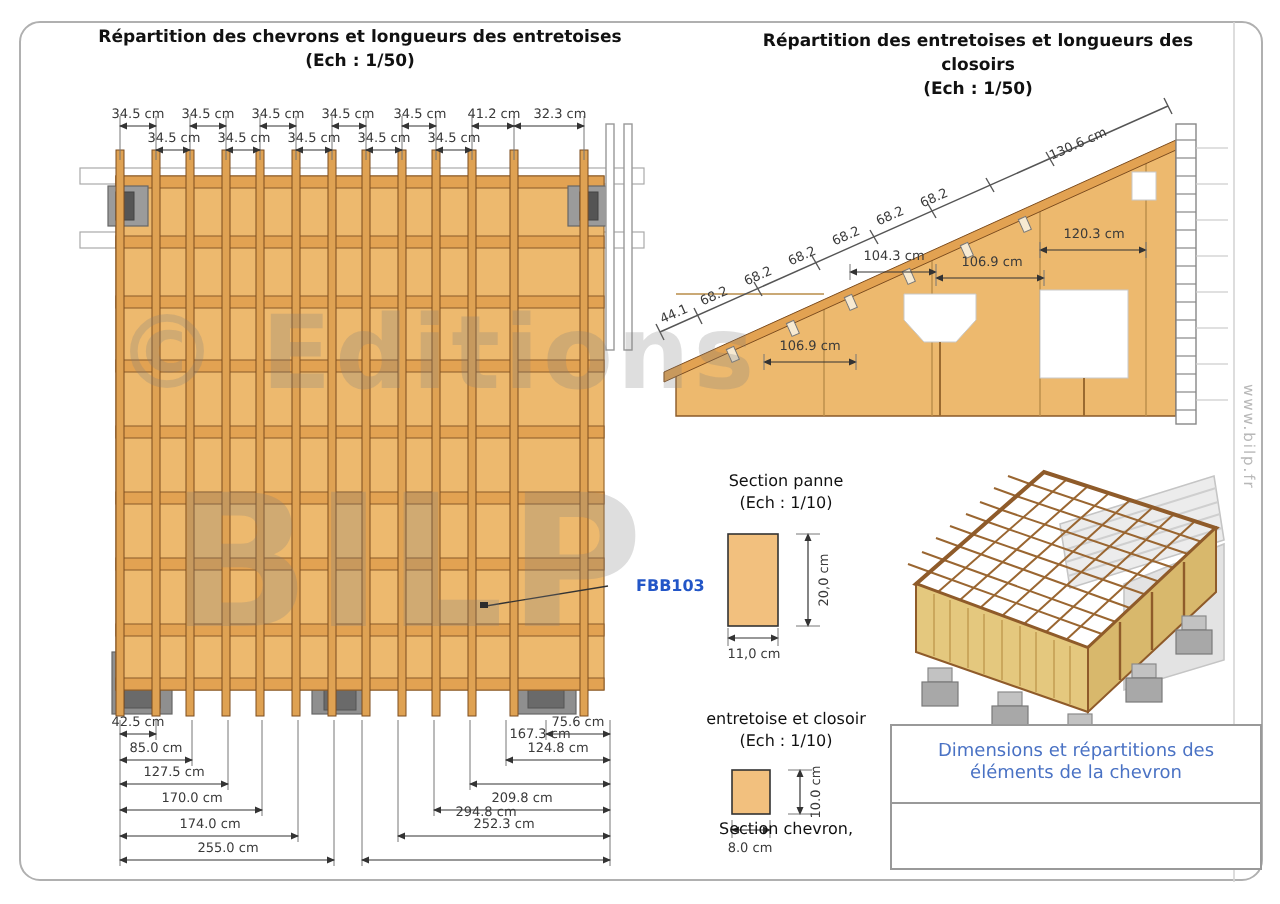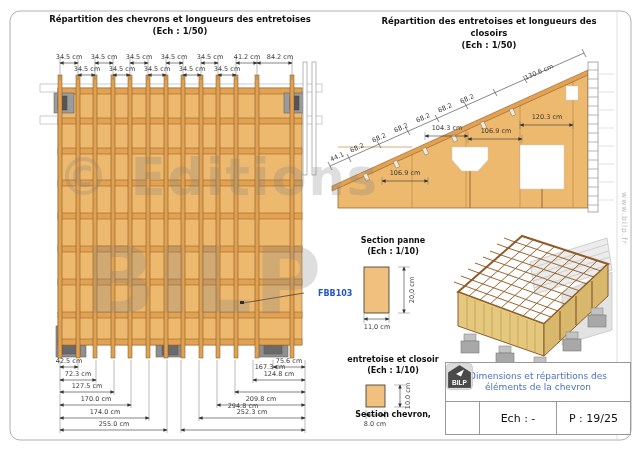--- a/index.html
+++ b/index.html
@@ -5,21 +5,21 @@
   html,body{margin:0;padding:0;background:#fff;}
   #page{position:relative;width:640px;height:452px;background:#fff;overflow:hidden;
         font-family:"DejaVu Sans","Liberation Sans",sans-serif;}
   svg{position:absolute;left:0;top:0;z-index:1;}
   .dim{position:absolute;font-size:6.5px;color:#3a3a3a;white-space:nowrap;
        transform:translate(-50%,-50%);z-index:5;}
   .dimr{transform:translate(-50%,-50%) rotate(-24deg);}
   .dimv{transform:translate(-50%,-50%) rotate(-90deg);}
   .dtitle{position:absolute;font-weight:bold;font-size:8.5px;color:#111;white-space:nowrap;
           transform:translateX(-50%);z-index:5;}
-  .stitle{position:absolute;font-weight:bold;font-size:8px;color:#111;white-space:nowrap;
+  .stitle{position:absolute;font-weight:normal;font-size:8px;color:#111;white-space:nowrap;
           transform:translateX(-50%);z-index:5;padding-left:16px;}
   .part-label{position:absolute;font-size:8px;font-weight:bold;color:#2356c7;white-space:nowrap;
           transform:translate(0,-50%);z-index:5;}
   .wm{position:absolute;font-weight:bold;color:rgba(128,128,128,0.26);z-index:4;
       pointer-events:none;white-space:nowrap;letter-spacing:2px;}
   .side-text{position:absolute;color:#b8b8b8;font-size:7.5px;letter-spacing:1px;z-index:5;
       writing-mode:vertical-rl;}
   .tblock{position:absolute;left:445px;top:362px;width:186px;height:73px;border:1px solid #999;
       background:#fff;z-index:6;box-sizing:border-box;display:flex;flex-direction:column;}
   .tblock .ttl{flex:0 0 38px;display:flex;flex-direction:column;justify-content:center;
@@ -348,30 +348,30 @@
 
 <div class="dtitle" style="left:180px;top:14px;">Répartition des chevrons et longueurs des entretoises</div>
 <div class="dtitle" style="left:180px;top:26px;">(Ech : 1/50)</div>
 
 <span class="dim" style="left:69px;top:57px;">34.5 cm</span>
 <span class="dim" style="left:104px;top:57px;">34.5 cm</span>
 <span class="dim" style="left:139px;top:57px;">34.5 cm</span>
 <span class="dim" style="left:174px;top:57px;">34.5 cm</span>
 <span class="dim" style="left:210px;top:57px;">34.5 cm</span>
 <span class="dim" style="left:247px;top:57px;">41.2 cm</span>
-<span class="dim" style="left:280px;top:57px;">84.2 cm</span>
+<span class="dim" style="left:280px;top:57px;">32.3 cm</span>
 
 <span class="dim" style="left:87px;top:69px;">34.5 cm</span>
 <span class="dim" style="left:122px;top:69px;">34.5 cm</span>
 <span class="dim" style="left:157px;top:69px;">34.5 cm</span>
 <span class="dim" style="left:192px;top:69px;">34.5 cm</span>
 <span class="dim" style="left:227px;top:69px;">34.5 cm</span>
 
 <span class="dim" style="left:69px;top:361px;">42.5 cm</span>
-<span class="dim" style="left:78px;top:374px;">72.3 cm</span>
+<span class="dim" style="left:78px;top:374px;">85.0 cm</span>
 <span class="dim" style="left:87px;top:386px;">127.5 cm</span>
 <span class="dim" style="left:96px;top:399px;">170.0 cm</span>
 <span class="dim" style="left:105px;top:412px;">174.0 cm</span>
 <span class="dim" style="left:114px;top:424px;">255.0 cm</span>
 
 <span class="dim" style="left:289px;top:361px;text-align:center;">75.6 cm</span>
 <span class="dim" style="left:279px;top:374px;">124.8 cm</span>
 <span class="dim" style="left:270px;top:367px;">167.3 cm</span>
 <span class="dim" style="left:261px;top:399px;">209.8 cm</span>
 <span class="dim" style="left:252px;top:412px;text-align:right;">252.3 cm</span>
@@ -406,31 +406,15 @@
 <div class="stitle" style="left:385px;top:355px;">entretoise et closoir</div>
 <div class="stitle" style="left:385px;top:366px;">(Ech : 1/10)</div>
 <span class="dim dimv" style="left:408px;top:396px;">10.0 cm</span>
 <span class="dim" style="left:375px;top:424px;">8.0 cm</span>
 
 <div class="tblock">
   <div class="ttl">
     <span>Dimensions et répartitions des</span>
     <span>éléments de la chevron</span>
   </div>
-  <div class="brow">
-    <div class="cell c-logo">
-      <svg width="27" height="27" viewBox="0 0 27 27">
-        <rect x="0.5" y="0.5" width="26" height="26" rx="4" fill="#dcdcdc" stroke="#bbb" stroke-width="0.6"></rect>
-        <polygon points="13.5,2.5 24.5,9.5 24.5,24.5 2.5,24.5 2.5,9.5" fill="#4a4a4a" stroke="#333" stroke-width="0.6"></polygon>
-        <polygon points="10,11 18,6.5 15,13.5" fill="#fff"></polygon>
-        <text x="13.5" y="21.5" text-anchor="middle" font-size="6.5" font-weight="bold" font-family="Liberation Sans, sans-serif" fill="#fff">BILP</text>
-      </svg>
-    </div>
-    <div class="cell c-ech">
-      <span>Ech : -</span>
-    </div>
-    <div class="cell c-page">
-      <span>P : 19/25</span>
-    </div>
-  </div>
 </div>
 
 </div>
 
 </body></html>

